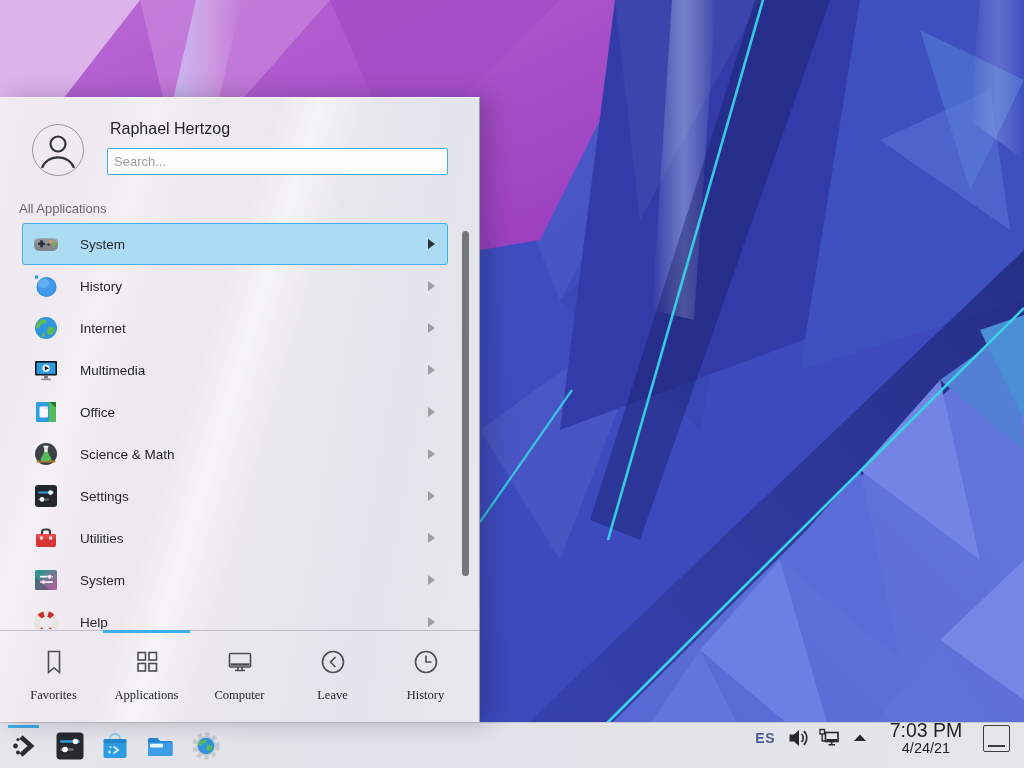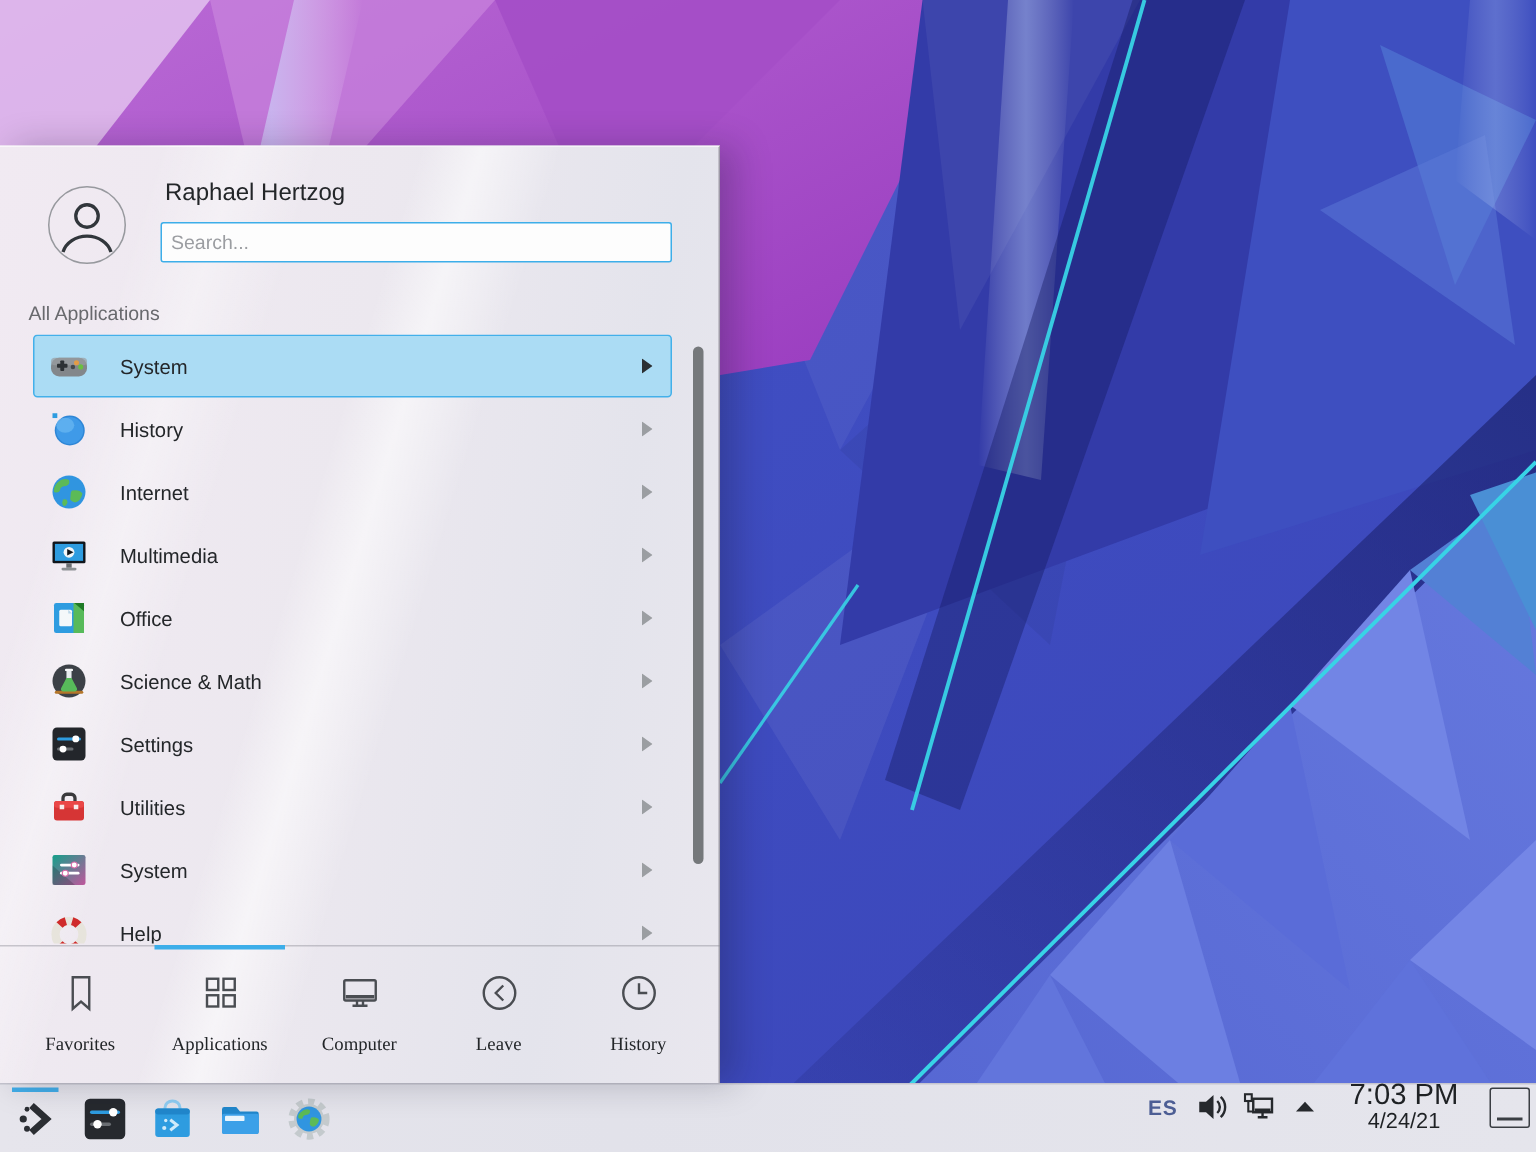--- a/index.html
+++ b/index.html
@@ -46,21 +46,21 @@
   .tab.active::before{content:"";position:absolute;top:-1px;left:3px;right:3px;height:3px;background:#3daee9;}
 
   
   .taskbar{position:absolute;left:0;bottom:0;width:1024px;height:46px;z-index:4;
     background:linear-gradient(90deg,#e6e5ec 0%,#e2e2ea 40%,#e5e5ec 100%);
     border-top:1px solid rgba(160,160,175,.45);box-sizing:border-box;}
   .tb-icon{position:absolute;top:8px;width:30px;height:30px;}
   .launcher-btn{position:absolute;left:6px;top:0;width:36px;height:46px;}
   .launcher-btn .ind{position:absolute;left:2px;top:2px;width:31px;height:3px;background:#42aee9;}
   .launcher-btn svg{position:absolute;left:3px;top:8px;}
-  .tray{position:absolute;right:4px;top:0;height:30px;display:flex;align-items:center;gap:9px;}
+  .tray{position:absolute;right:14px;top:0;height:30px;display:flex;align-items:center;gap:9px;}
   .kbd-layout{font-size:14px;font-weight:bold;color:#4d5e94;letter-spacing:.5px;padding:0 3px;}
   .tray-icon{width:22px;height:22px;display:flex;align-items:center;justify-content:center;color:#26292d;}
   .clock{width:88px;text-align:center;color:#1e2124;line-height:1.05;margin-left:2px;}
   .clock .time{font-size:19.5px;}
   .clock .date{font-size:14.5px;}
   .show-desktop{width:25px;height:25px;border:1.5px solid #3a3e43;border-radius:2px;margin-left:4px;position:relative;background:transparent;}
   .show-desktop i{position:absolute;left:4px;right:4px;bottom:4px;height:1.5px;background:#3a3e43;}
 </style>
 </head>
 <body>

